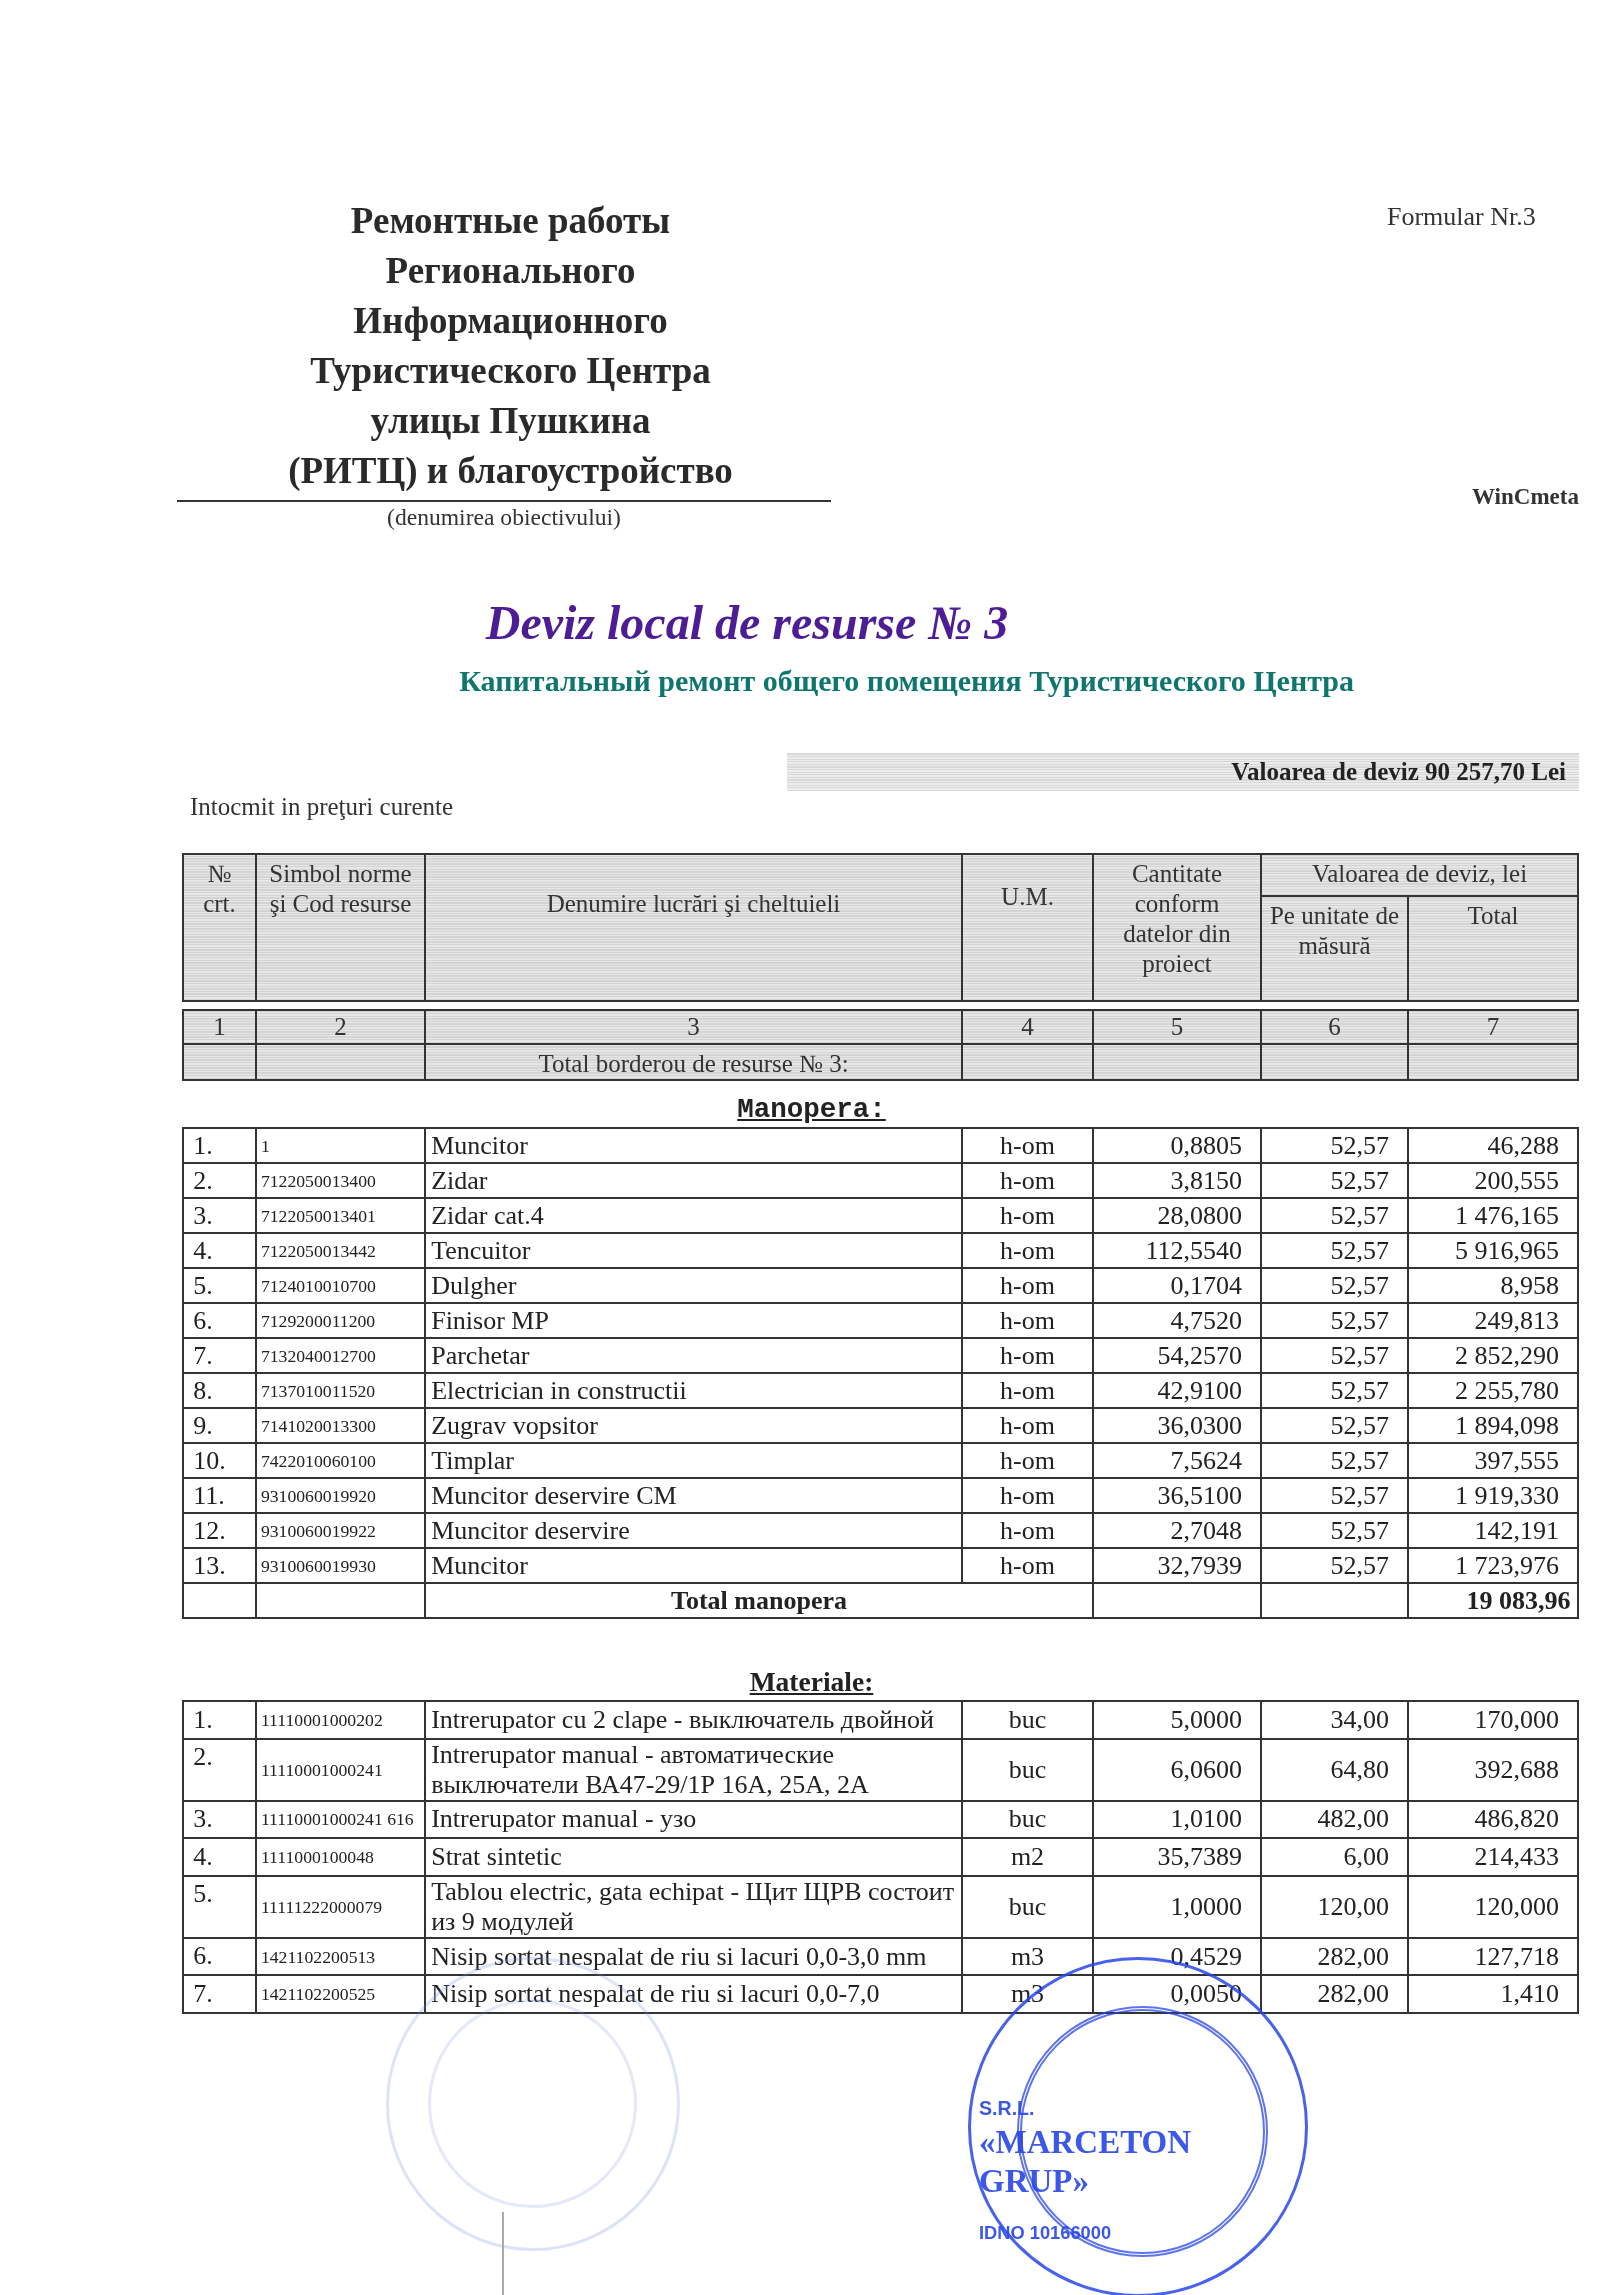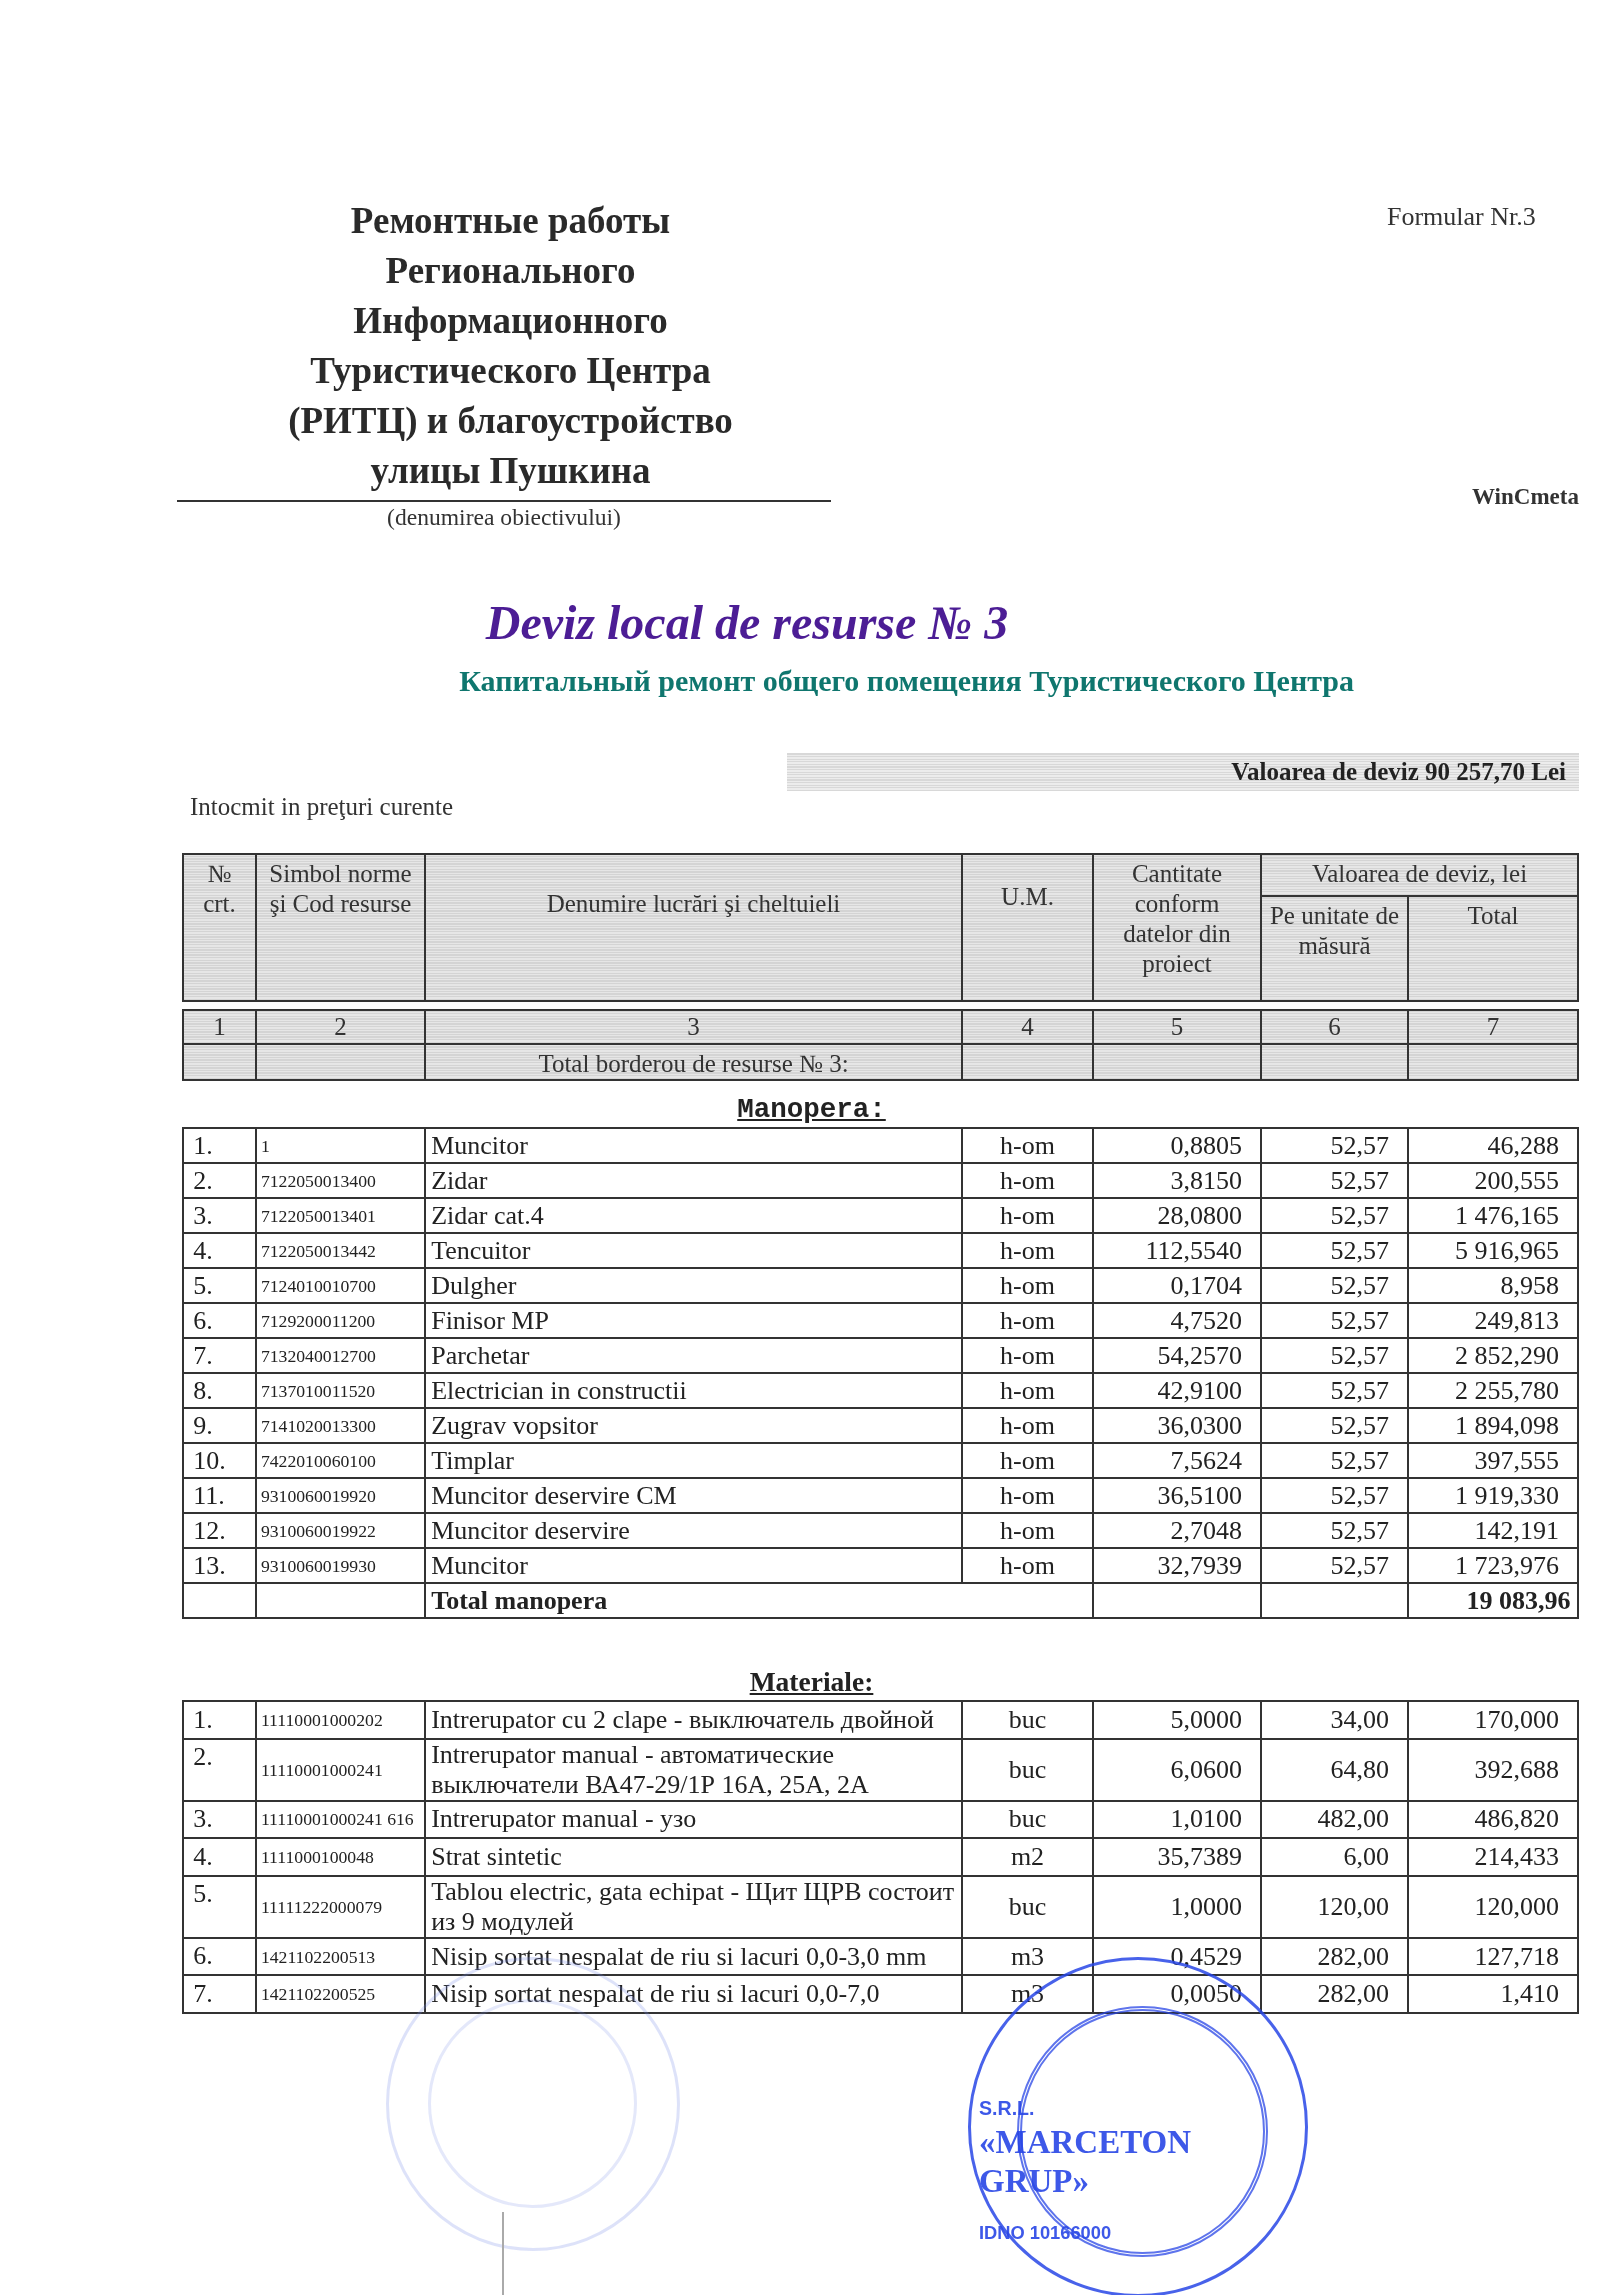--- a/index.html
+++ b/index.html
@@ -36,21 +36,21 @@
 
   .section-title { left: 0; width: 1623px; text-align: center; font-size: 27.5px; font-weight: bold; text-decoration: underline; color: #222; }
   .sec-man { top: 1094px; font-family: "Liberation Mono", "DejaVu Sans Mono", monospace; }
   .sec-mat { top: 1666px; }
 
   .data td { font-size: 26px; height: 33px; line-height: 30px; color: #222; }
   .data .c-nr { text-align: left; padding-left: 9.2px; }
   .data .c-code { font-size: 17.7px; padding-left: 3.9px; }
   .data .c-um { text-align: center; }
   .data .c-num { text-align: right; padding-right: 18px; }
-  .data .total-label { text-align: left; font-weight: bold; }
+  .data .total-label { text-align: center; font-weight: bold; }
   .data .total-val { text-align: right; font-weight: bold; padding-right: 6.5px; }
   .man { top: 1127px; }
   .mat { top: 1700px; }
   .mat td { vertical-align: middle; }
   .mat .c-nr { vertical-align: top; padding-top: 2.6px; }
   .mat .desc { line-height: 30px; }
 
   .stamp { left: 968px; top: 1957px; width: 340px; height: 340px; border-radius: 50%; border: 3.9px solid rgba(40,70,230,0.85); box-sizing: border-box; }
   .stamp-inner { position: absolute; left: 46px; top: 46px; width: 241px; height: 241px; border-radius: 50%; border: 5.2px double rgba(40,70,230,0.75); }
   .stamp-text { position: absolute; left: 0; width: 100%; text-align: left; color: rgba(40,70,230,0.9); font-family: "Liberation Sans", sans-serif; font-weight: bold; padding-left: 8px; }
@@ -59,22 +59,22 @@
   .pen-line { left: 502px; top: 2212px; width: 2px; height: 84px; background: #aaa; }
 </style>
 </head>
 <body>
 
 <div class="abs title-block">
   <span class="title-line">Ремонтные работы</span>
   <span class="title-line">Регионального</span>
   <span class="title-line">Информационного</span>
   <span class="title-line">Туристического Центра</span>
+  <span class="title-line">улицы Пушкина</span>
   <span class="title-line">(РИТЦ) и благоустройство</span>
-  <span class="title-line">улицы Пушкина</span>
 </div>
 <div class="abs title-rule"></div>
 <div class="abs subcaption">(denumirea obiectivului)</div>
 <div class="abs formular">Formular Nr.3</div>
 <div class="abs wincmeta">WinCmeta</div>
 
 <div class="abs doc-title">Deviz local de resurse № 3</div>
 <div class="abs doc-subtitle">Капитальный ремонт общего помещения Туристического Центра</div>
 <div class="abs valoare-box">Valoarea de deviz  90 257,70 Lei</div>
 <div class="abs intocmit">Intocmit in preţuri  curente</div>

